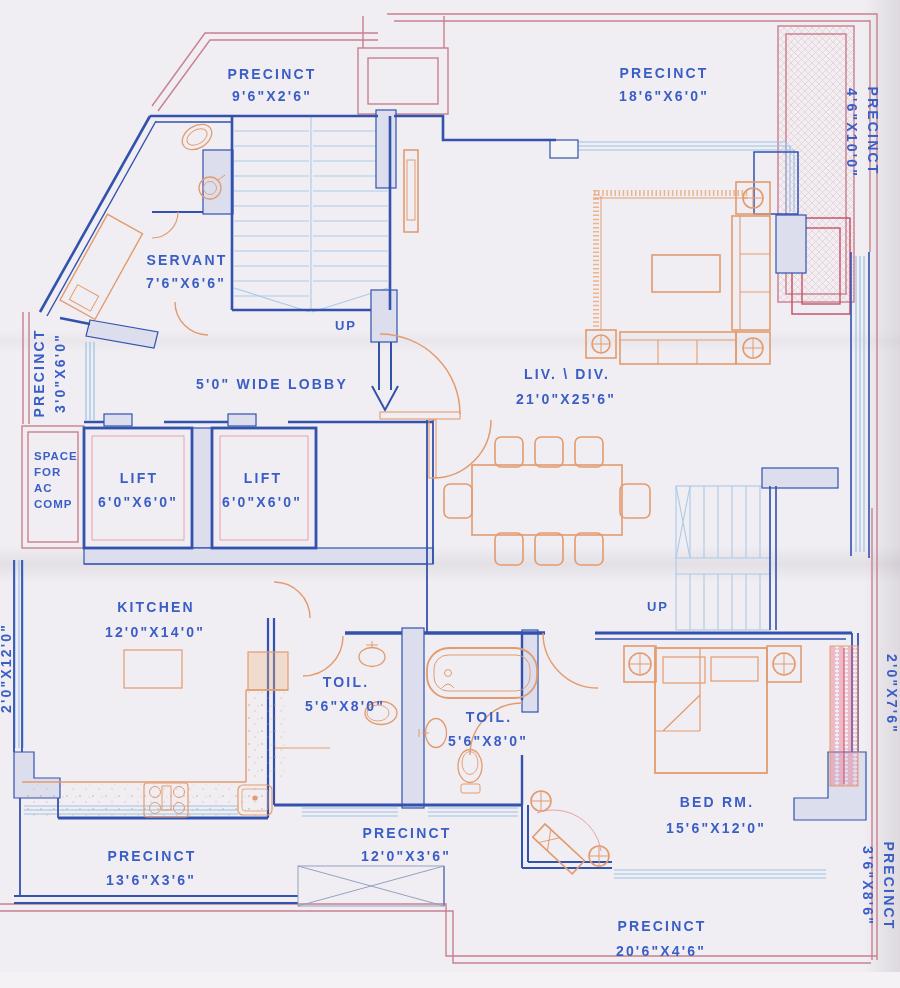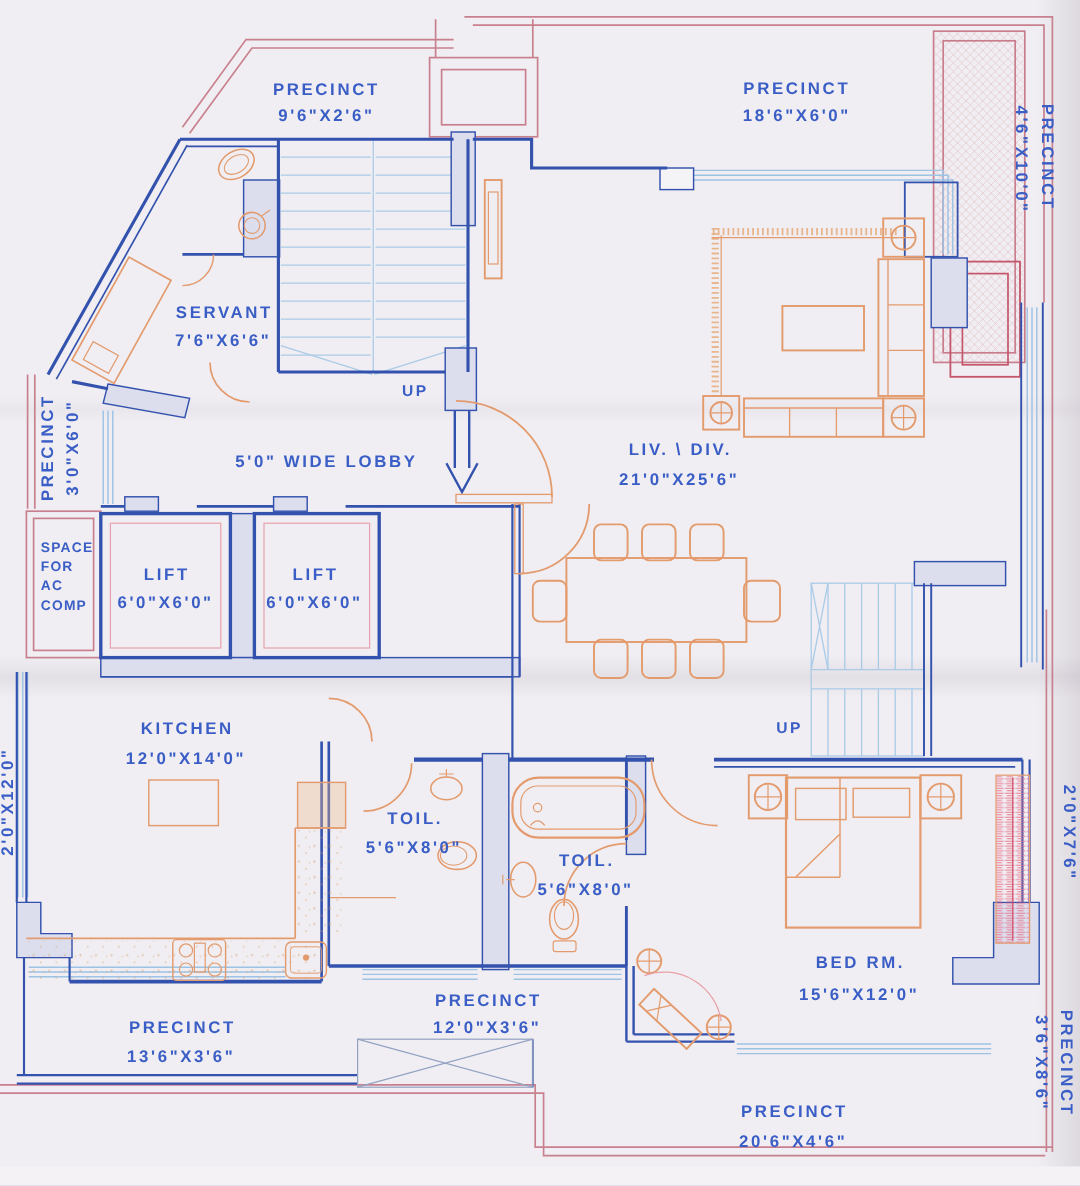--- a/index.html
+++ b/index.html
@@ -1,16 +1,16 @@
 <!DOCTYPE html>
 <html><head>
 <meta charset="utf-8">
 <style>
   html,body{margin:0;padding:0;background:#e8e6ea;}
-  .sheet{position:relative;width:900px;height:988px;background:#c4b5fd;overflow:hidden;
+  .sheet{position:relative;width:900px;height:988px;background:#22c55e;overflow:hidden;
          font-family:"Liberation Sans", sans-serif;}
   svg{display:block}
   text{fill:#3a5ec6;font-family:"Liberation Sans", sans-serif;font-weight:bold;}
   .lbl{font-size:14px;letter-spacing:2.2px;}
   .lbl-sm{font-size:11.5px;letter-spacing:1px;}
   .lbl-up{font-size:13px;letter-spacing:2px;}
   .mid{text-anchor:middle;}
 </style>
 </head>
 <body>

